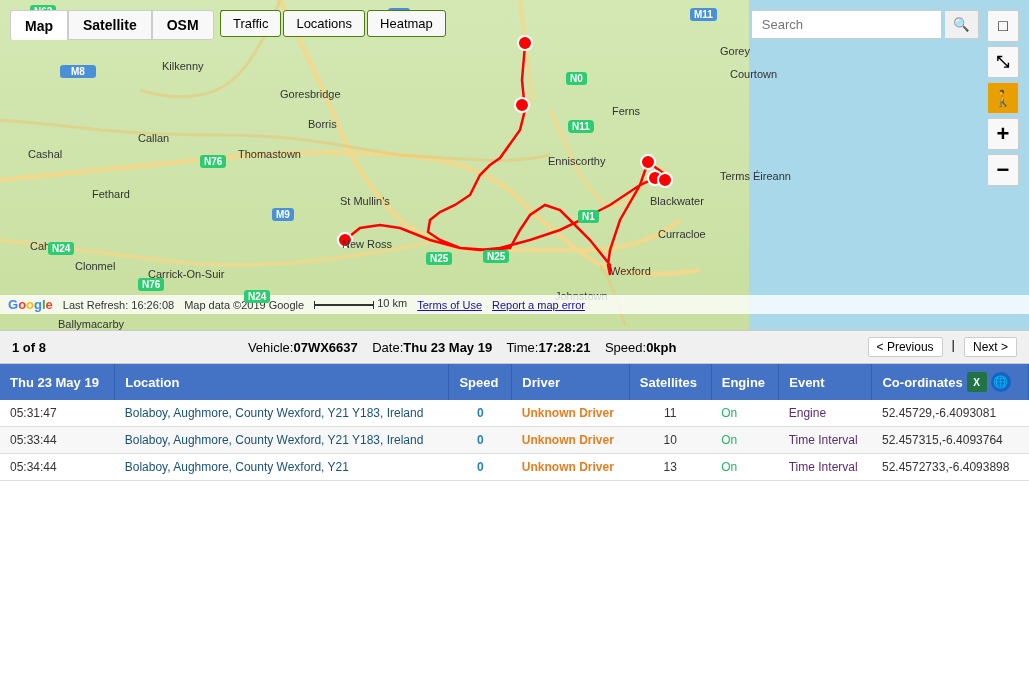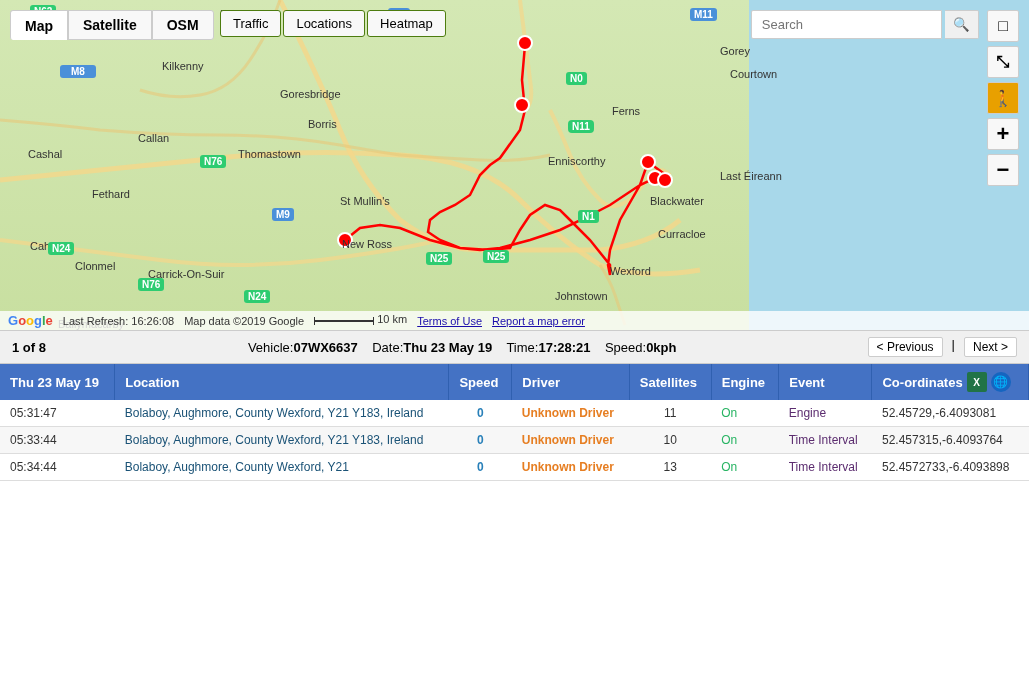--- a/index.html
+++ b/index.html
@@ -110,21 +110,21 @@
       top: 0; left: 0;
       width: 100%;
       height: 100%;
       background: 
         linear-gradient(#d4e8b4 0%, #c8dfa0 100%);
     }
 
     
     .map-footer {
       position: absolute;
-      bottom: 0;
+      bottom: 16px;
       left: 0;
       right: 0;
       background: rgba(255,255,255,0.8);
       display: flex;
       align-items: center;
       font-size: 11px;
       color: #333;
       padding: 2px 8px;
       gap: 10px;
     }
@@ -378,21 +378,21 @@
       <div class="town-label" style="left: 340px; top: 195px;">St Mullin's</div>
       <div class="town-label" style="left: 75px; top: 260px;">Clonmel</div>
       <div class="town-label" style="left: 148px; top: 268px;">Carrick-On-Suir</div>
       <div class="town-label" style="left: 342px; top: 238px;">New Ross</div>
       <div class="town-label" style="left: 658px; top: 228px;">Curracloe</div>
       <div class="town-label" style="left: 610px; top: 265px;">Wexford</div>
       <div class="town-label" style="left: 555px; top: 290px;">Johnstown</div>
       <div class="town-label" style="left: 30px; top: 240px;">Cahir</div>
       <div class="town-label" style="left: 92px; top: 188px;">Fethard</div>
       <div class="town-label" style="left: 28px; top: 148px;">Cashal</div>
-      <div class="town-label" style="left: 720px; top: 170px;">Last Éireann</div>
+      <div class="town-label" style="left: 720px; top: 170px;">Terms Éireann</div>
       <div class="town-label" style="left: 58px; top: 318px;">Ballymacarby</div>
     </div>
 
   <div id="road-badges">
       <div style="position: absolute; left: 388px; top: 8px; background: rgb(74, 144, 217); color: rgb(255, 255, 255); font-size: 10px; font-weight: bold; padding: 1px 4px; border-radius: 3px; z-index: 5;">M9</div>
       <div style="position: absolute; left: 690px; top: 8px; background: rgb(74, 144, 217); color: rgb(255, 255, 255); font-size: 10px; font-weight: bold; padding: 1px 4px; border-radius: 3px; z-index: 5;">M11</div>
       <div style="position: absolute; left: 60px; top: 65px; background: rgb(74, 144, 217); color: rgb(255, 255, 255); font-size: 10px; font-weight: bold; padding: 1px 11px; border-radius: 3px; z-index: 5;">M8</div>
       <div style="position: absolute; left: 200px; top: 155px; background: rgb(46, 204, 113); color: rgb(255, 255, 255); font-size: 10px; font-weight: bold; padding: 1px 4px; border-radius: 3px; z-index: 5;">N76</div>
       <div style="position: absolute; left: 138px; top: 278px; background: rgb(46, 204, 113); color: rgb(255, 255, 255); font-size: 10px; font-weight: bold; padding: 1px 4px; border-radius: 3px; z-index: 5;">N76</div>
       <div style="position: absolute; left: 48px; top: 242px; background: rgb(46, 204, 113); color: rgb(255, 255, 255); font-size: 10px; font-weight: bold; padding: 1px 4px; border-radius: 3px; z-index: 5;">N24</div>

